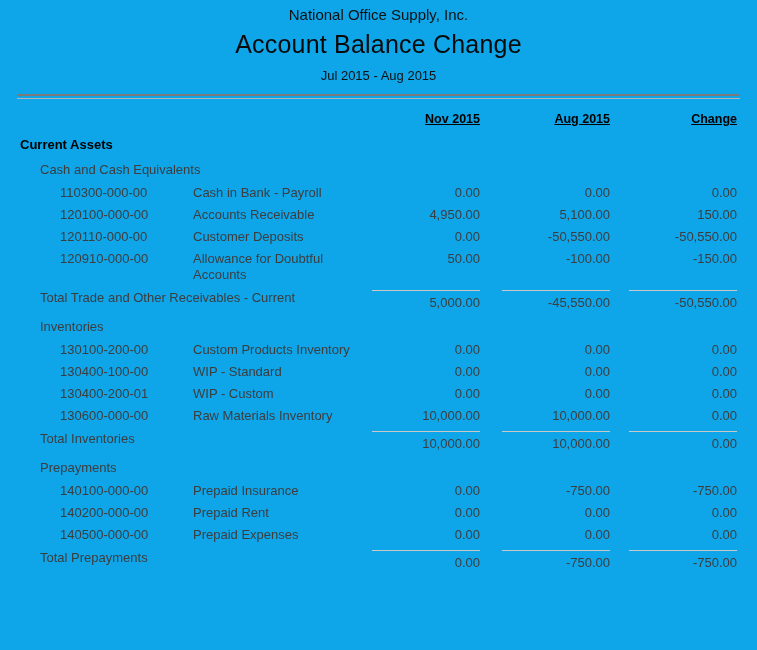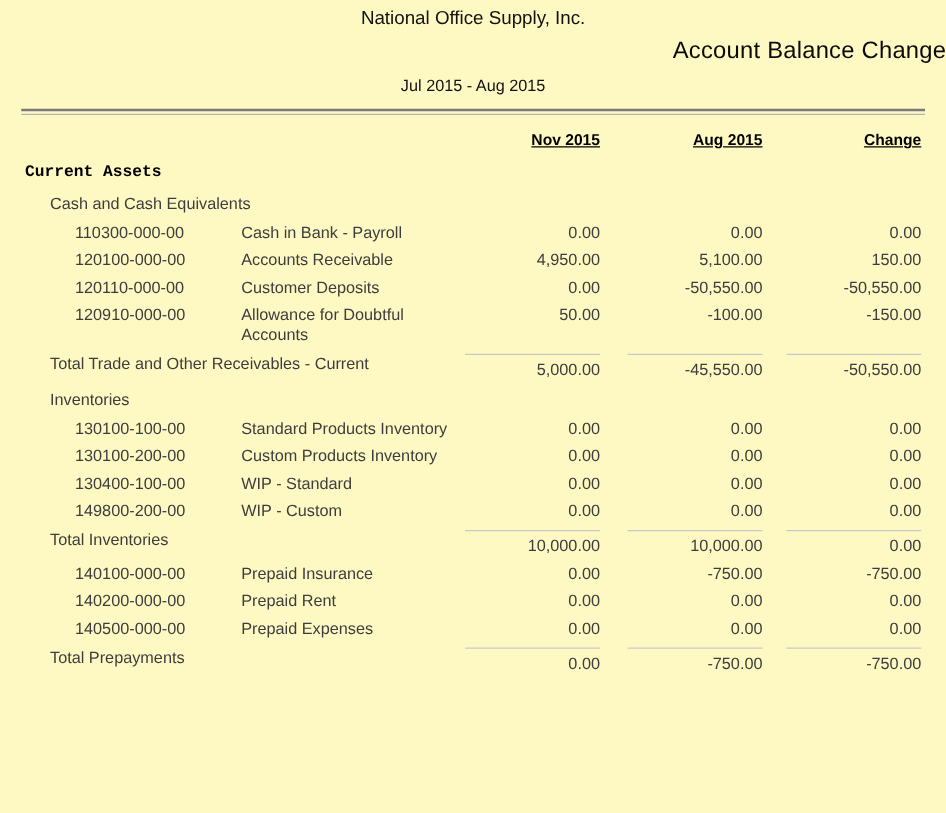--- a/index.html
+++ b/index.html
@@ -4,33 +4,33 @@
 <style>
   * { margin: 0; padding: 0; box-sizing: border-box; }
   html, body { background: #ffffff; }
   body {
     font-family: "Liberation Sans", "DejaVu Sans", sans-serif;
     color: #3d3d3d;
   }
   .report {
     width: 757px;
     height: 650px;
-    background: #fef9c3;
+    background: #0ea5e9;
     overflow: hidden;
     padding-top: 6px;
   }
   .company {
     text-align: center;
     font-size: 15px;
     color: #111111;
     margin-bottom: 7px;
   }
   .title {
-    text-align: right;
-    font-size: 19px;
+    text-align: center;
+    font-size: 25px;
     font-weight: 400;
     color: #0a0a0a;
     letter-spacing: 0.2px;
     margin-bottom: 9px;
   }
   .period {
     text-align: center;
     font-size: 13px;
     color: #111111;
     margin-bottom: 11px;
@@ -67,21 +67,21 @@
     width: 108px;
     margin-left: auto;
     margin-right: 2px;
     text-align: right;
   }
   tr.total .cellwrap {
     border-top: 1px solid #c9c9c9;
     padding-top: 4px;
   }
   tr.total td { padding-top: 4px; }
-  tr.level0 { color: #000000; font-weight: bold; font-family: Liberation Mono, monospace; }
+  tr.level0 { color: #000000; font-weight: bold; }
   tr.level1 td.label { padding-left: 20px; }
   tr.account td.label { padding-left: 40px; }
   .code {
     display: inline-block;
     width: 133px;
     vertical-align: top;
   }
   .name {
     display: inline-block;
     width: 170px;
@@ -186,32 +186,20 @@
             <span class="cellwrap">-50,550.00</span>
           </td>
         </tr>
         <tr class="group level1">
           <td class="label"><span>Inventories</span></td>
           <td class="num"></td>
           <td class="num"></td>
           <td class="num"></td>
         </tr>
         <tr class="account">
-          <td class="label"><span class="code">130100-100-00</span><span class="name">Standard Products Inventory</span></td>
-          <td class="num">
-            <span class="cellwrap">0.00</span>
-          </td>
-          <td class="num">
-            <span class="cellwrap">0.00</span>
-          </td>
-          <td class="num">
-            <span class="cellwrap">0.00</span>
-          </td>
-        </tr>
-        <tr class="account">
           <td class="label"><span class="code">130100-200-00</span><span class="name">Custom Products Inventory</span></td>
           <td class="num">
             <span class="cellwrap">0.00</span>
           </td>
           <td class="num">
             <span class="cellwrap">0.00</span>
           </td>
           <td class="num">
             <span class="cellwrap">0.00</span>
           </td>
@@ -222,42 +210,60 @@
             <span class="cellwrap">0.00</span>
           </td>
           <td class="num">
             <span class="cellwrap">0.00</span>
           </td>
           <td class="num">
             <span class="cellwrap">0.00</span>
           </td>
         </tr>
         <tr class="account">
-          <td class="label"><span class="code">149800-200-00</span><span class="name">WIP - Custom</span></td>
-          <td class="num">
-            <span class="cellwrap">0.00</span>
-          </td>
-          <td class="num">
-            <span class="cellwrap">0.00</span>
+          <td class="label"><span class="code">130400-200-01</span><span class="name">WIP - Custom</span></td>
+          <td class="num">
+            <span class="cellwrap">0.00</span>
+          </td>
+          <td class="num">
+            <span class="cellwrap">0.00</span>
+          </td>
+          <td class="num">
+            <span class="cellwrap">0.00</span>
+          </td>
+        </tr>
+        <tr class="account">
+          <td class="label"><span class="code">130600-000-00</span><span class="name">Raw Materials Inventory</span></td>
+          <td class="num">
+            <span class="cellwrap">10,000.00</span>
+          </td>
+          <td class="num">
+            <span class="cellwrap">10,000.00</span>
           </td>
           <td class="num">
             <span class="cellwrap">0.00</span>
           </td>
         </tr>
         <tr class="total level1">
           <td class="label"><span>Total Inventories</span></td>
           <td class="num">
             <span class="cellwrap">10,000.00</span>
           </td>
           <td class="num">
             <span class="cellwrap">10,000.00</span>
           </td>
           <td class="num">
             <span class="cellwrap">0.00</span>
           </td>
+        </tr>
+        <tr class="group level1">
+          <td class="label"><span>Prepayments</span></td>
+          <td class="num"></td>
+          <td class="num"></td>
+          <td class="num"></td>
         </tr>
         <tr class="account">
           <td class="label"><span class="code">140100-000-00</span><span class="name">Prepaid Insurance</span></td>
           <td class="num">
             <span class="cellwrap">0.00</span>
           </td>
           <td class="num">
             <span class="cellwrap">-750.00</span>
           </td>
           <td class="num">

